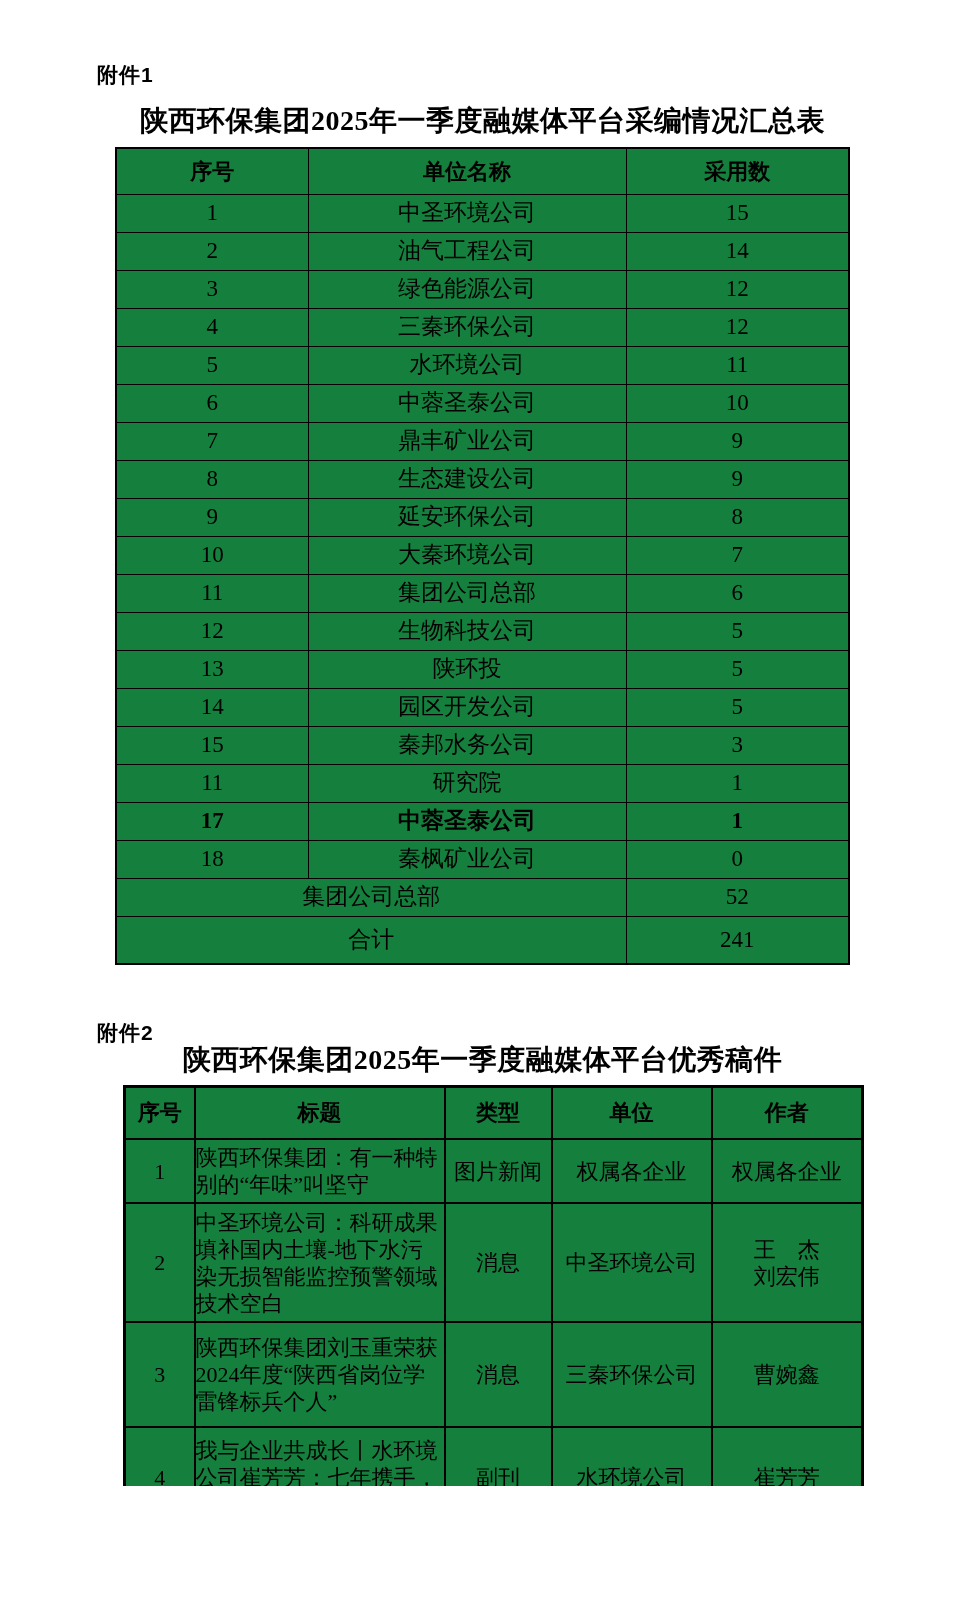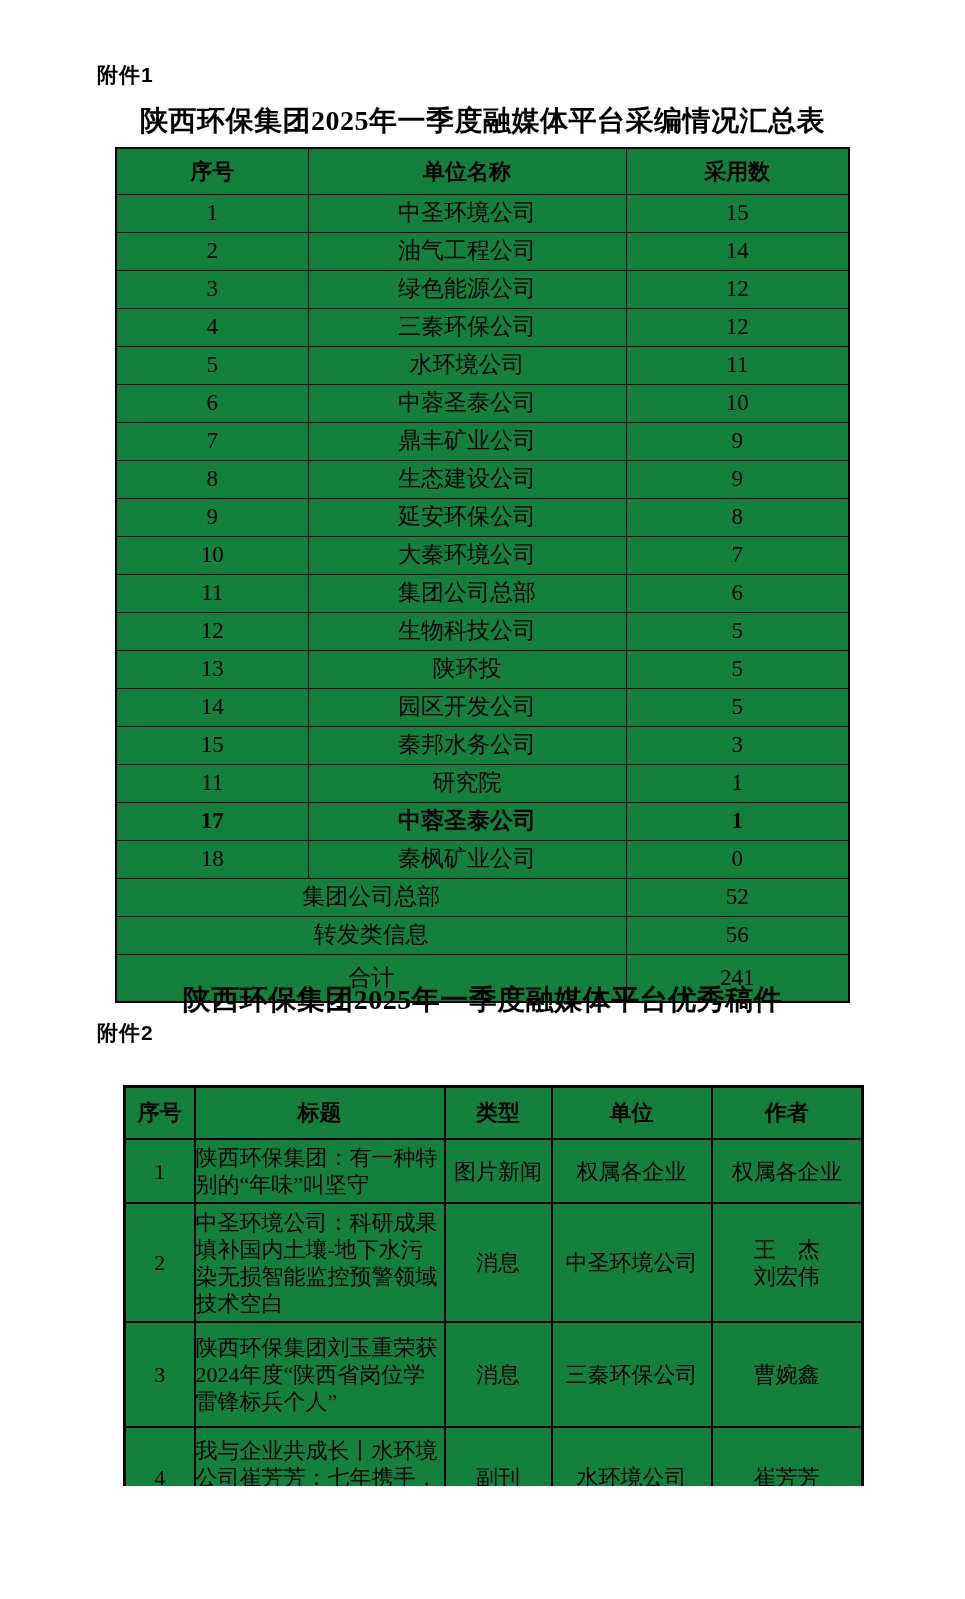--- a/index.html
+++ b/index.html
@@ -22,21 +22,21 @@
   .att2 { top: 1020px; }
 
   .doc-title {
     position: absolute; left: 0; width: 965px; margin: 0;
     text-align: center;
     font-family: "Liberation Serif", "DejaVu Serif", serif;
     font-size: 28px; font-weight: 700; letter-spacing: 0.5px;
     line-height: 40px;
   }
   .t1 { top: 101px; }
-  .t2 { top: 980px; }
+  .t2 { top: 1040px; }
 
   table.tbl {
     position: absolute;
     border-collapse: collapse;
     table-layout: fixed;
     background: #15803d;
   }
   .tbl1 { left: 115px; top: 147px; width: 733px; border: 2px solid #000; }
   .tbl2 { left: 123px; top: 1085px; width: 738px; border: 3px solid #000; }
 
@@ -173,24 +173,20 @@
           <td>1</td>
         </tr>
         <tr style="height: 37px;">
           <td>18</td>
           <td>秦枫矿业公司</td>
           <td>0</td>
         </tr>
         <tr style="height: 37px;">
           <td colspan="2">集团公司总部</td>
           <td>52</td>
-        </tr>
-        <tr style="height: 37px;">
-          <td colspan="2">转发类信息</td>
-          <td>56</td>
         </tr>
         <tr class="total-row" style="height: 46px;">
           <td colspan="2">合计</td>
           <td>241</td>
         </tr>
       </tbody>
   </table>
 
   <div class="att-label att2">附件2</div>
 

